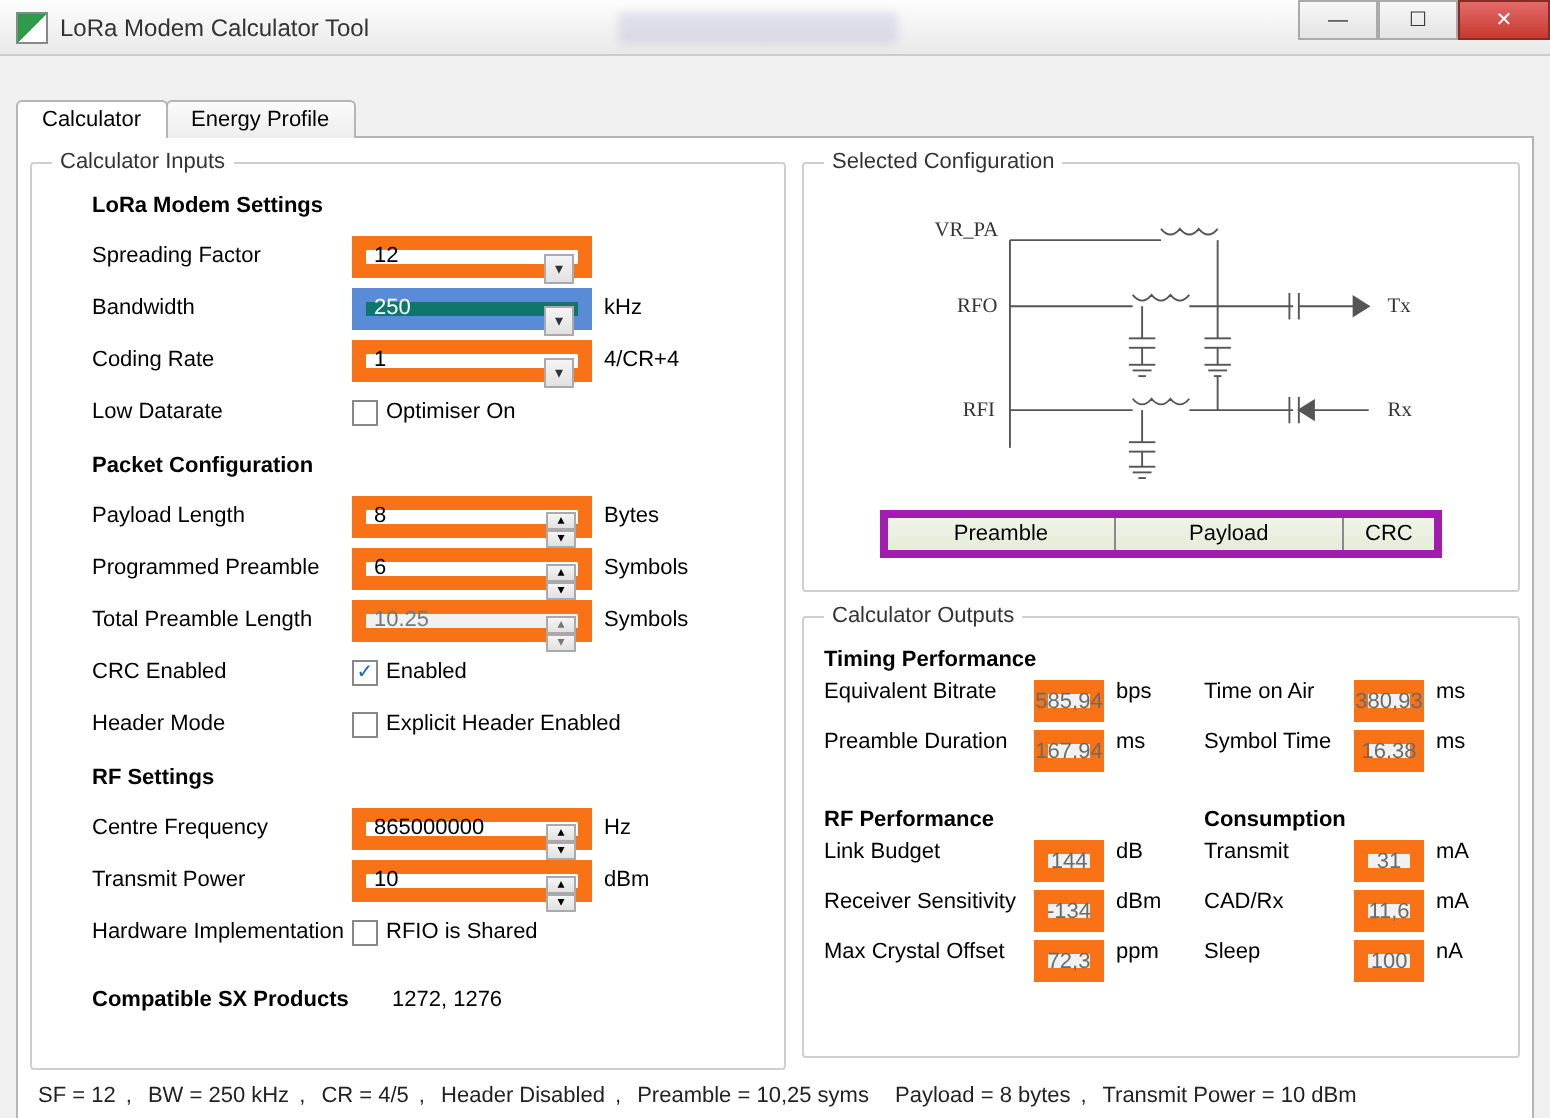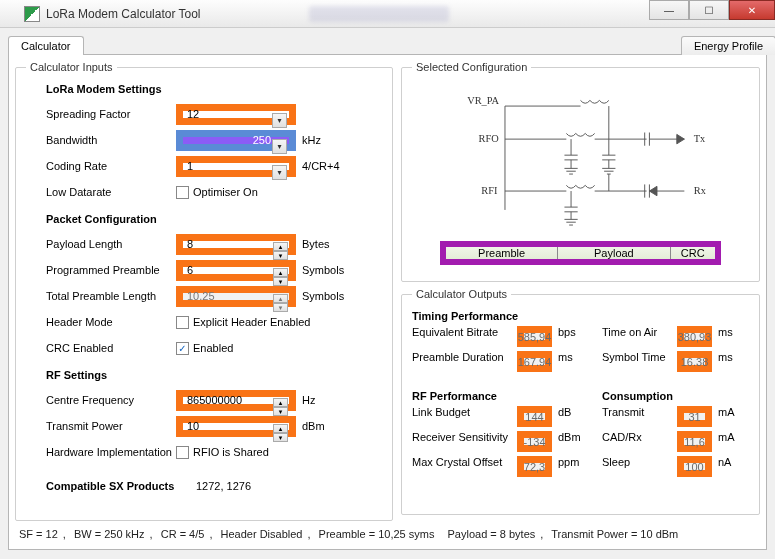--- a/index.html
+++ b/index.html
@@ -11,21 +11,21 @@
     width: 775px;
     height: 559px;
     overflow: hidden;
   }
   .titlebar {
     height: 28px;
     background: linear-gradient(#fdfdfd,#e9e9e9);
     border-bottom: 1px solid #ccc;
     display: flex;
     align-items: center;
-    padding: 0 0 0 24px;
+    padding: 0 0 0 8px;
   }
   .titlebar .appicon {
     width: 16px; height:16px;
     background: linear-gradient(135deg,#2d9b4a 50%,#fff 50%);
     margin-right: 6px;
     border:1px solid #888;
   }
   .titlebar .title { flex:1; font-size:12px; color:#333;}
   .titlebar .blurred {
     width: 140px; height:16px;
@@ -44,25 +44,24 @@
     font-size:10px;
     color:#333;
   }
   .wctl .close {
     background: linear-gradient(#e46a6a,#c63a2f);
     color:#fff;
     border-color:#8a2a24;
     width:46px;
   }
   .tabs {
-    margin: 4px 0 0 8px;
+    margin: 18px 0 0 8px;
     display:flex;
     align-items:flex-end;
     height:22px;
-    justify-content:space-between;
   }
   .tab {
     padding:3px 12px;
     border:1px solid #b5b5b5;
     border-bottom:none;
     background:linear-gradient(#fbfbfb,#ededed);
     font-size:11px;
     margin-right:-1px;
     border-radius:3px 3px 0 0;
     position:relative;
@@ -110,21 +109,21 @@
   .combo, .spin, .rofield {
     height:21px;
     border:7px solid #f97316;
     background:#fff;
     font-size:11px;
     position:relative;
     display:flex;
     align-items:center;
   }
   .combo { width:120px; padding:0 18px 0 4px; }
-  .combo.sel { background:#8b5cf6; color:#fff; border-color:#5a8bd6;justify-content:flex-end;}
+  .combo.sel { background:#0f766e; color:#fff; border-color:#5a8bd6;}
   .combo .arrow {
     position:absolute; right:2px; top:2px;
     width:15px; height:15px;
     background:linear-gradient(#f5f5f5,#e1e1e1);
     border:1px solid #aaa;
     display:flex;align-items:center;justify-content:center;
     font-size:8px;color:#333;
   }
   .spin { width:120px; padding:0 18px 0 4px;}
   .spin .updn {
@@ -149,21 +148,21 @@
   }
   .diagram {
     height:150px;
     position:relative;
     margin:4px 8px 8px 8px;
   }
   .diagram svg { width:100%; height:100%; }
   .segbar {
     display:flex;
     margin:6px 28px 8px 28px;
-    border:6px solid #a21caf;
+    border:4px solid #a21caf;
     height:24px;
   }
   .segbar div{
     display:flex;align-items:center;justify-content:center;
     background:linear-gradient(#f0f5e8,#e4ecd7);
     font-size:11px;
     border-right:1px solid #8a8a8a;
   }
   .segbar div:last-child{border-right:none;}
   .outputs .grp-title{font-weight:bold;margin:4px 0 4px 0;}
@@ -268,28 +267,28 @@
     <div class="spin" style="background:#f1f1f1;color:#777;">
       <span>10.25</span>
       <span class="updn">
                 <div>▴</div>
                 <div>▾</div>
               </span>
     </div>
     <span class="unit">Symbols</span>
   </div>
   <div class="row indent">
+    <span class="lbl">CRC Enabled</span>
+    <span class="checkbox">✓</span>
+    <span>Enabled</span>
+  </div>
+  <div class="row indent">
     <span class="lbl">Header Mode</span>
     <span class="checkbox"></span>
     <span>Explicit Header Enabled</span>
-  </div>
-  <div class="row indent">
-    <span class="lbl">CRC Enabled</span>
-    <span class="checkbox">✓</span>
-    <span>Enabled</span>
   </div>
 
   <div class="section-header indent" style="margin-top:8px;">RF Settings</div>
 
   <div class="row indent">
     <span class="lbl">Centre Frequency</span>
     <div class="spin">
       <span>865000000</span>
       <span class="updn">
                 <div>▴</div>

